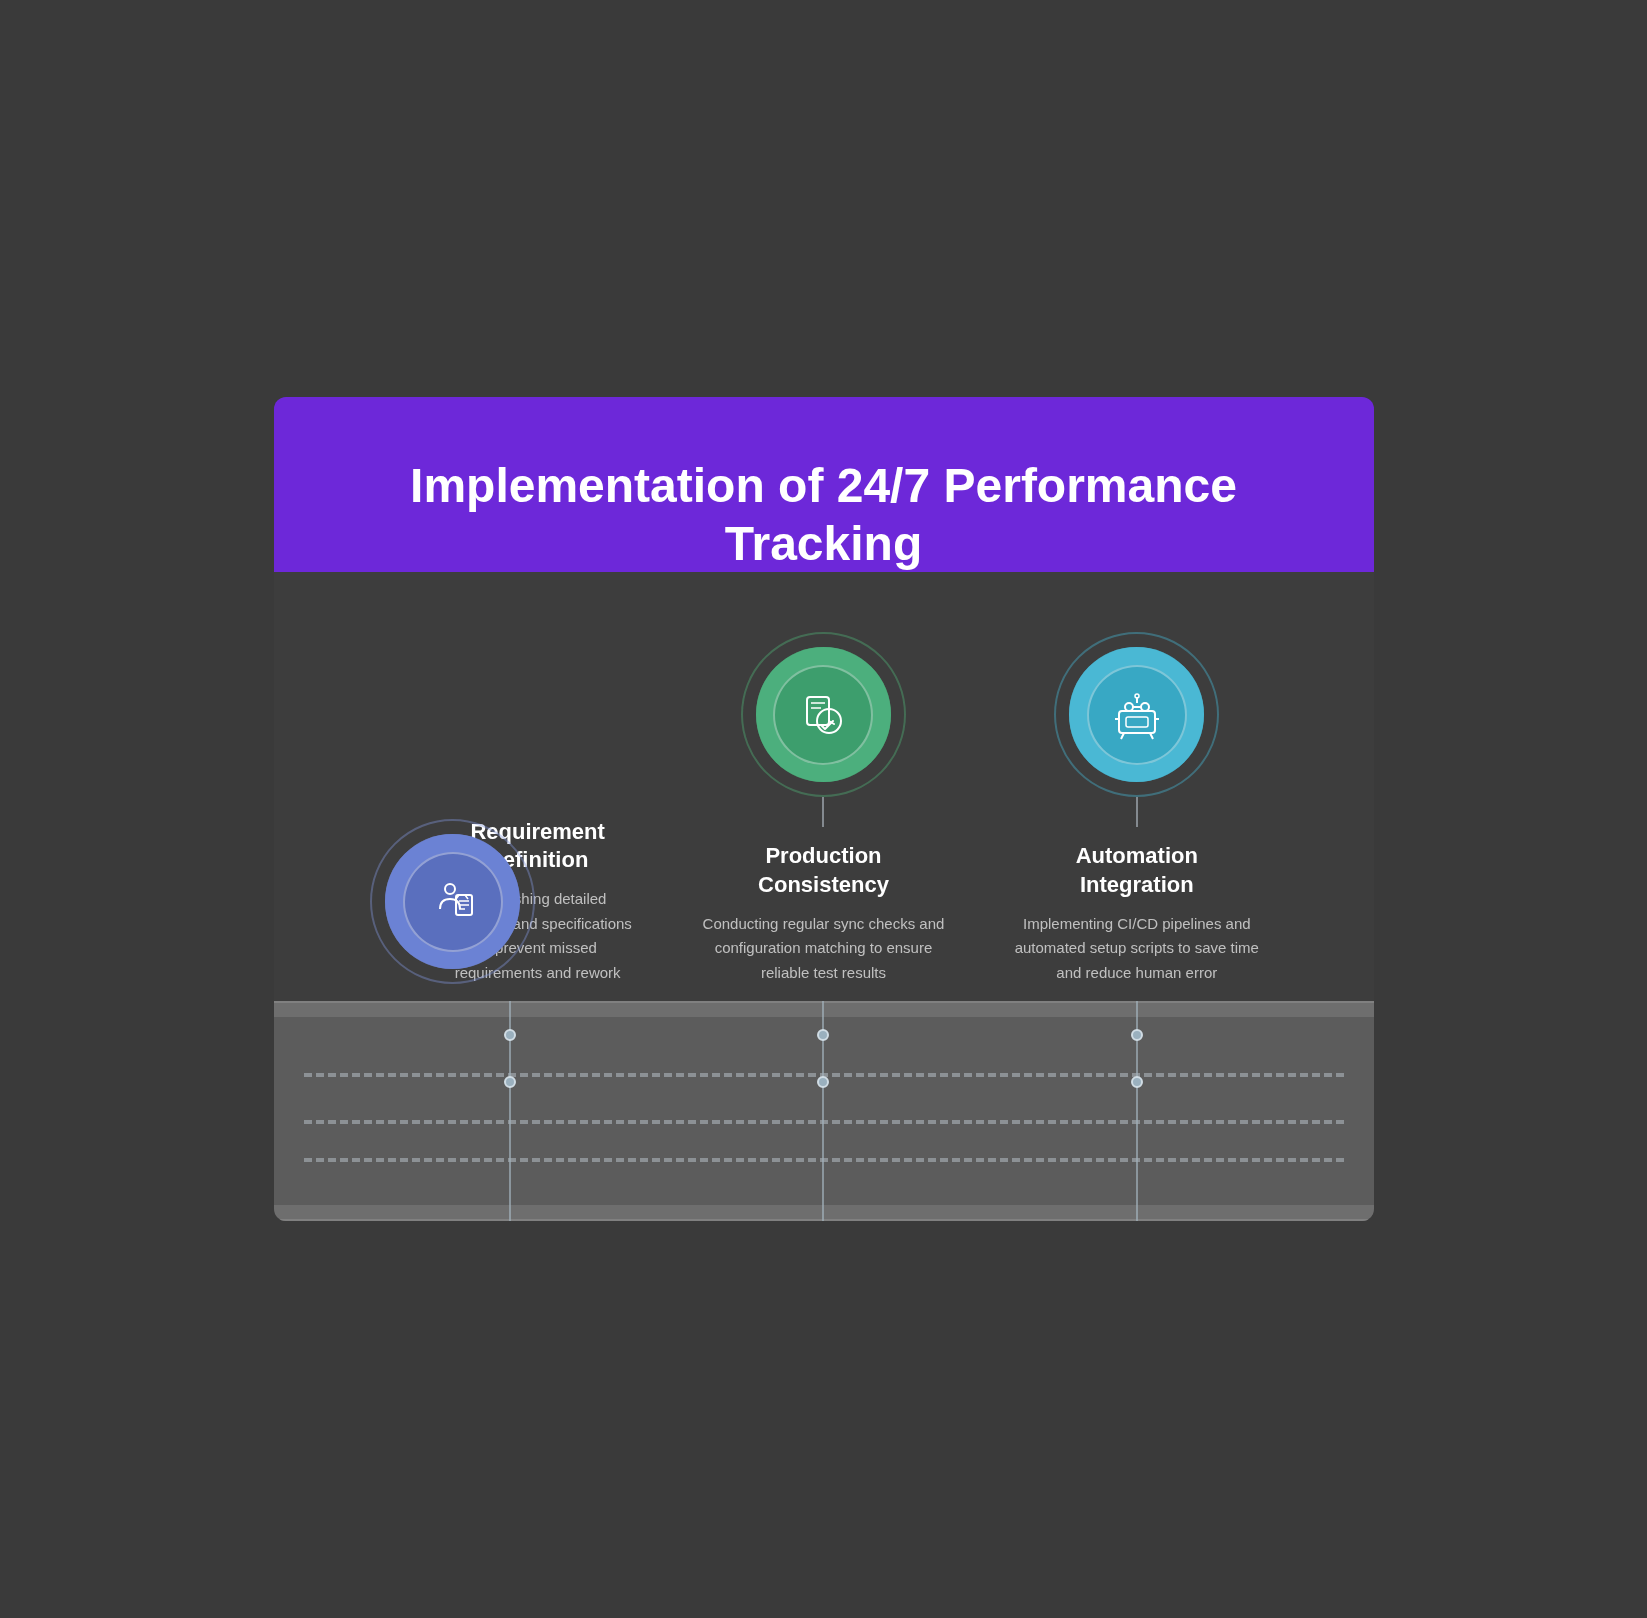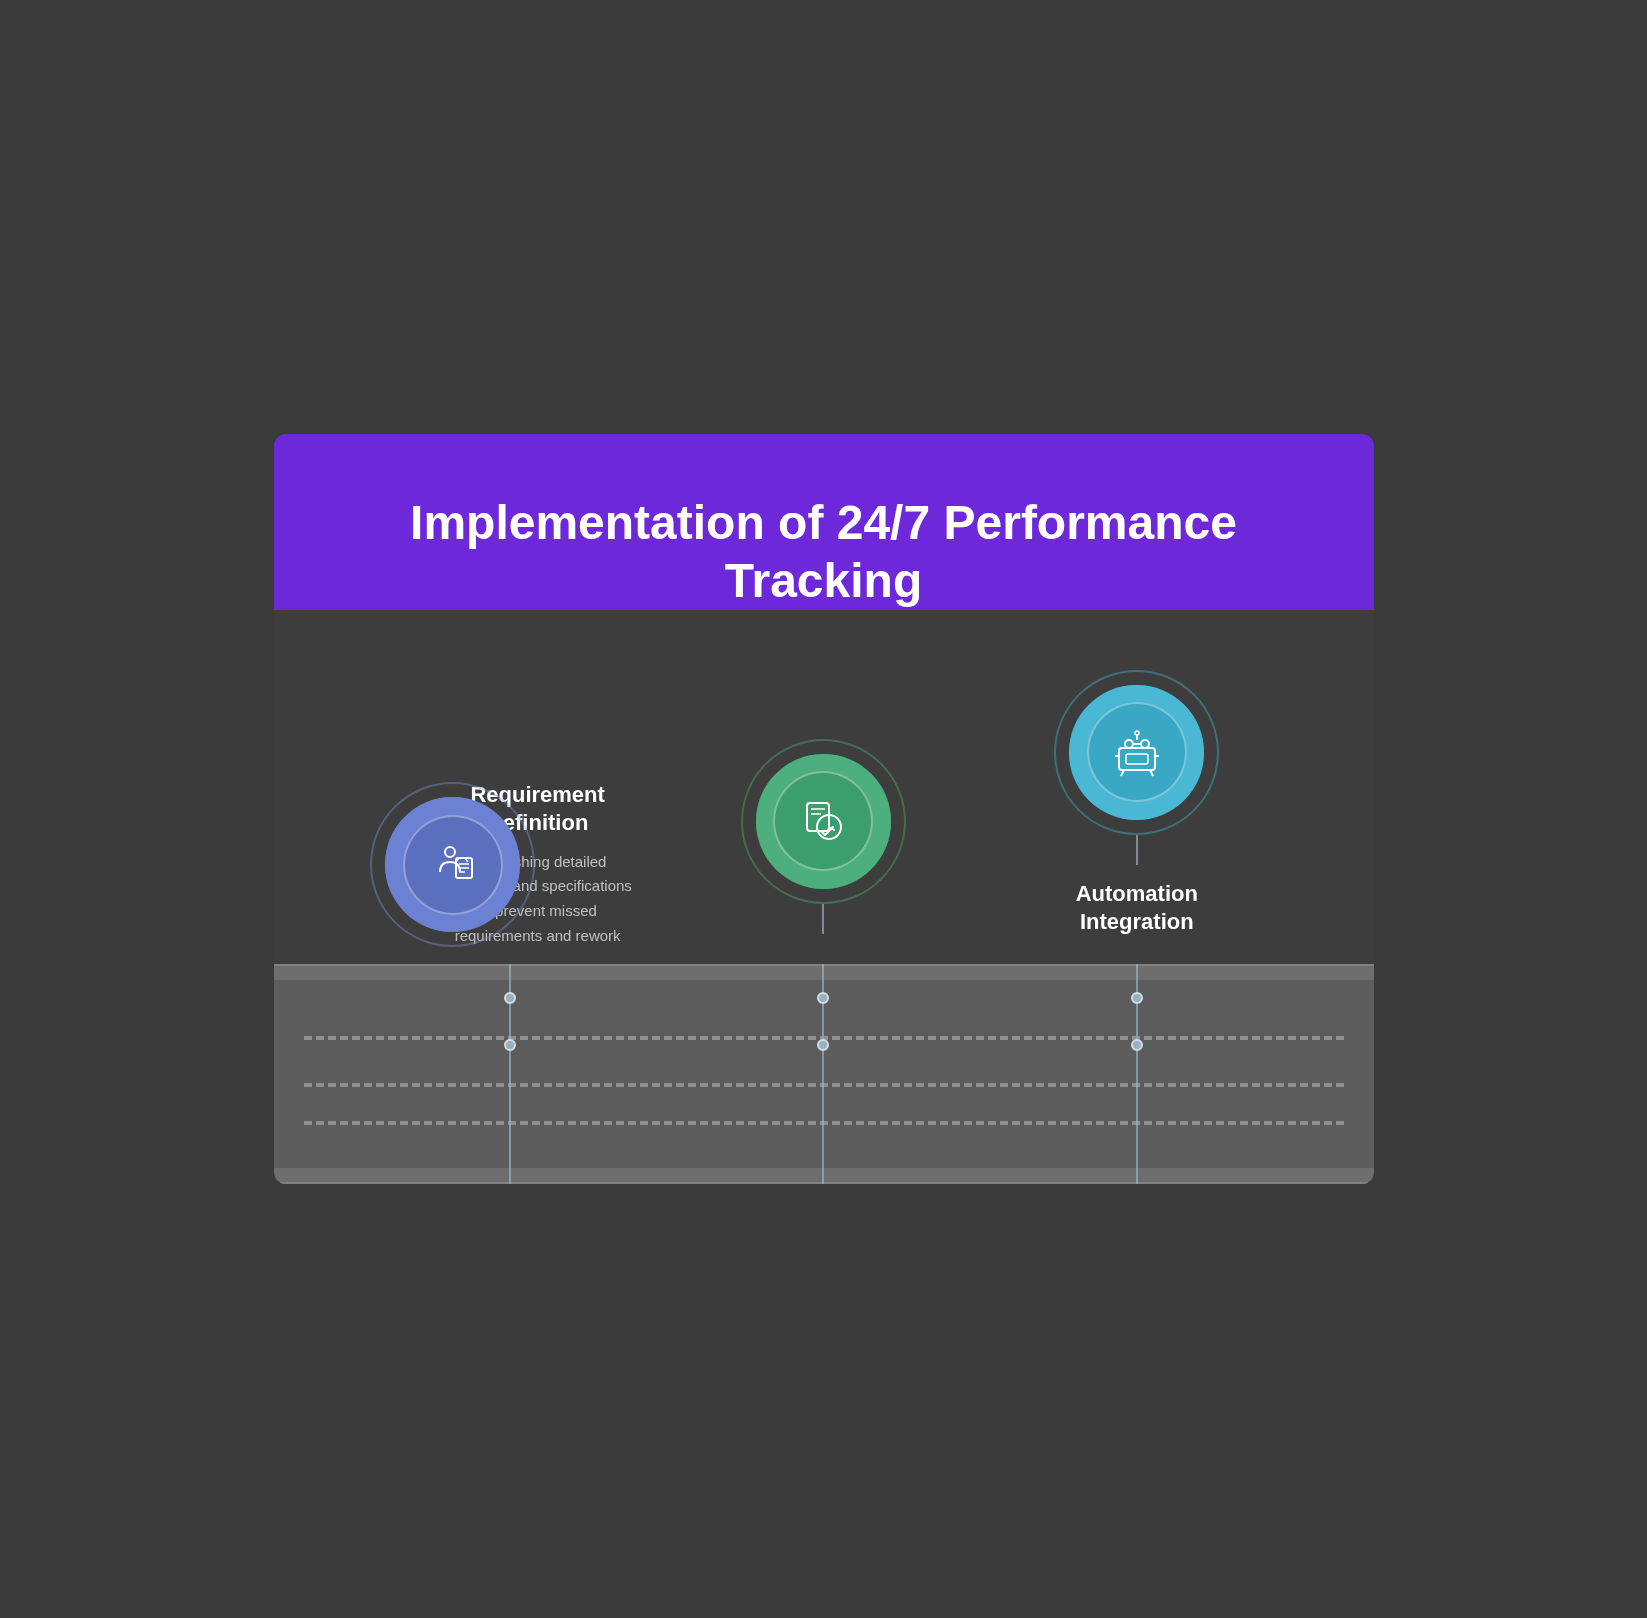--- a/index.html
+++ b/index.html
@@ -87,20 +87,23 @@
               <path d="M14 14 h14 M14 19 h10" stroke="white" stroke-width="1.5"></path>
               <circle cx="32" cy="32" r="12" stroke="white" stroke-width="2" fill="none"></circle>
               <path d="M32 25 L32 32 L37 35" stroke="white" stroke-width="2" stroke-linecap="round"></path>
               <path d="M24 36 l4 4 l8-8" stroke="white" stroke-width="2" stroke-linecap="round" stroke-linejoin="round"></path>
             </svg>
           </div>
         </div>
       </div>
       <div style="width:2px;height:30px;background:rgba(180,190,200,0.6);"></div>
       <div class="text-block" style="text-align:center;padding:15px 10px;">
+        <div style="color:#ffffff;font-size:22px;font-weight:700;margin-bottom:12px;line-height:1.3;white-space:pre-line;">Production
+Consistency</div>
+        <div style="color:#c0c0c0;font-size:15px;line-height:1.65;text-align:center;">Conducting regular sync checks and configuration matching to ensure reliable test results</div>
       </div>
     </div>
 
     <div style="display:flex;flex-direction:column;align-items:center;width:280px;">
       <div style="position:relative;width:165px;height:165px;margin-bottom:0;">
         <div style="position:absolute;width:165px;height:165px;border-radius:50%;border:2px solid rgba(70,185,215,0.4);top:0;left:0;"></div>
         <div style="position:absolute;width:135px;height:135px;border-radius:50%;border:2px solid rgba(70,185,215,0.55);top:15px;left:15px;"></div>
         <div style="position:absolute;width:135px;height:135px;border-radius:50%;background:#4ab8d4;top:15px;left:15px;display:flex;align-items:center;justify-content:center;">
           <div style="width:100px;height:100px;border-radius:50%;background:#38a8c4;border:2px solid rgba(255,255,255,0.35);display:flex;align-items:center;justify-content:center;">
             <svg width="52" height="52" viewBox="0 0 52 52" fill="none">
@@ -115,20 +118,21 @@
               <circle cx="26" cy="7" r="2" stroke="white" stroke-width="1.5" fill="none"></circle>
               <path d="M8 30 L4 30 M44 30 L48 30" stroke="white" stroke-width="2"></path>
             </svg>
           </div>
         </div>
       </div>
       <div style="width:2px;height:30px;background:rgba(180,190,200,0.6);"></div>
       <div class="text-block" style="text-align:center;padding:15px 10px;">
         <div style="color:#ffffff;font-size:22px;font-weight:700;margin-bottom:12px;line-height:1.3;white-space:pre-line;">Automation
 Integration</div>
+        <div style="color:#c0c0c0;font-size:15px;line-height:1.65;text-align:center;">Implementing CI/CD pipelines and automated setup scripts to save time and reduce human error</div>
       </div>
     </div>
 
   </div>
 
   <div style="position:relative;height:220px;background:#3d3d3d;">
 
     <div style="position:absolute;top:0;left:0;right:0;height:16px;background:#6e6e6e;border-top:2px solid #808080;"></div>
 
     <div style="position:absolute;top:16px;bottom:16px;left:0;right:0;background:#5c5c5c;">

